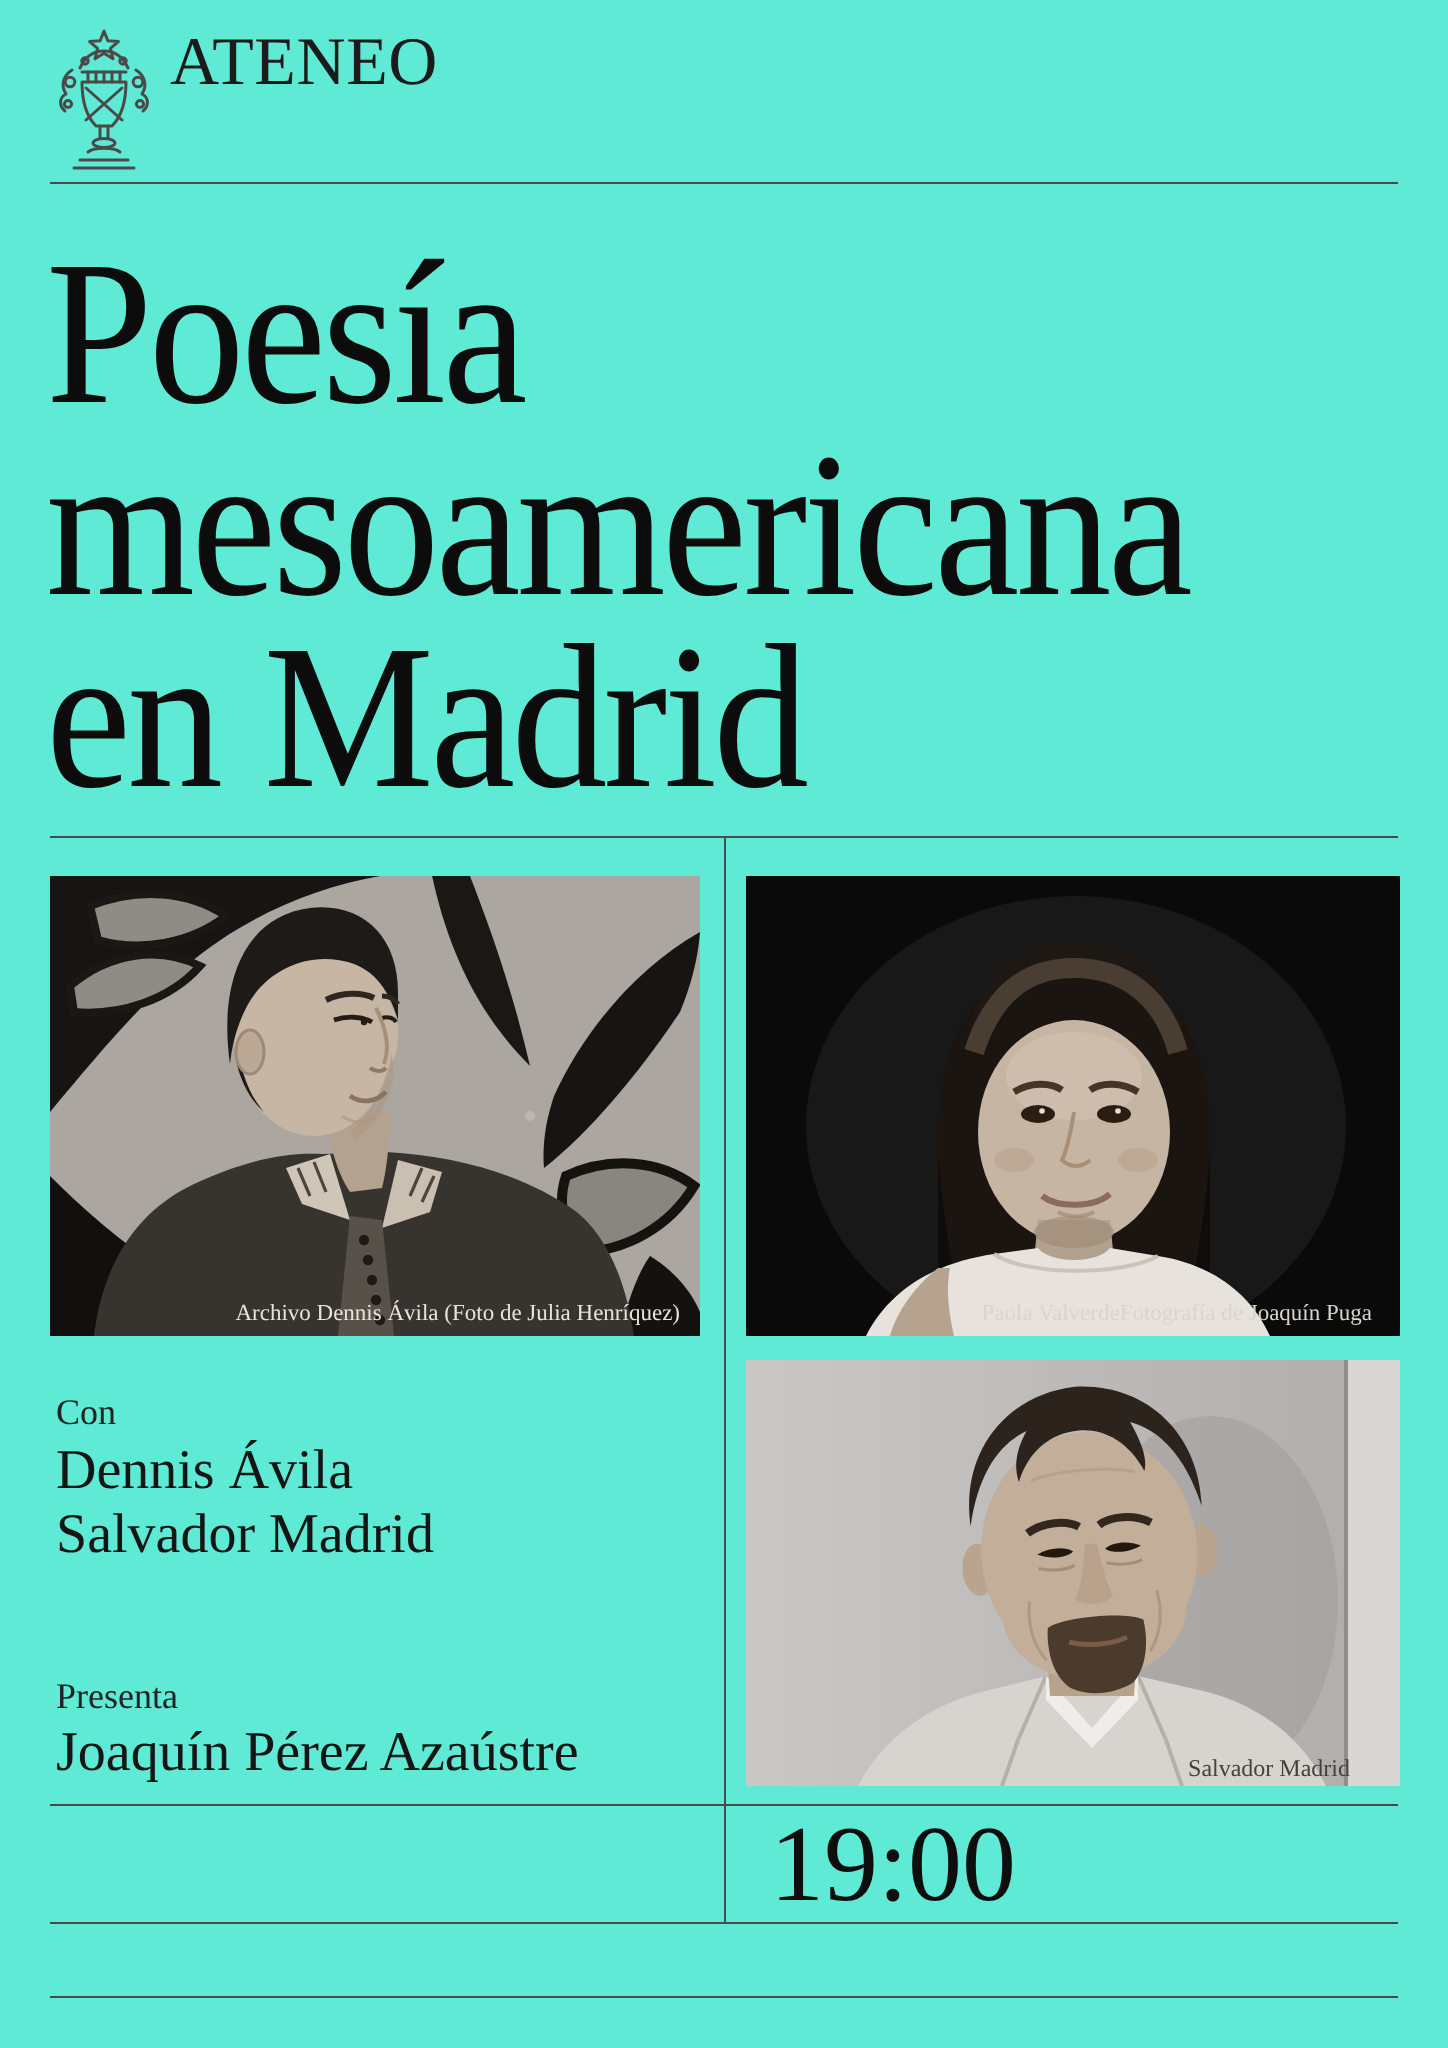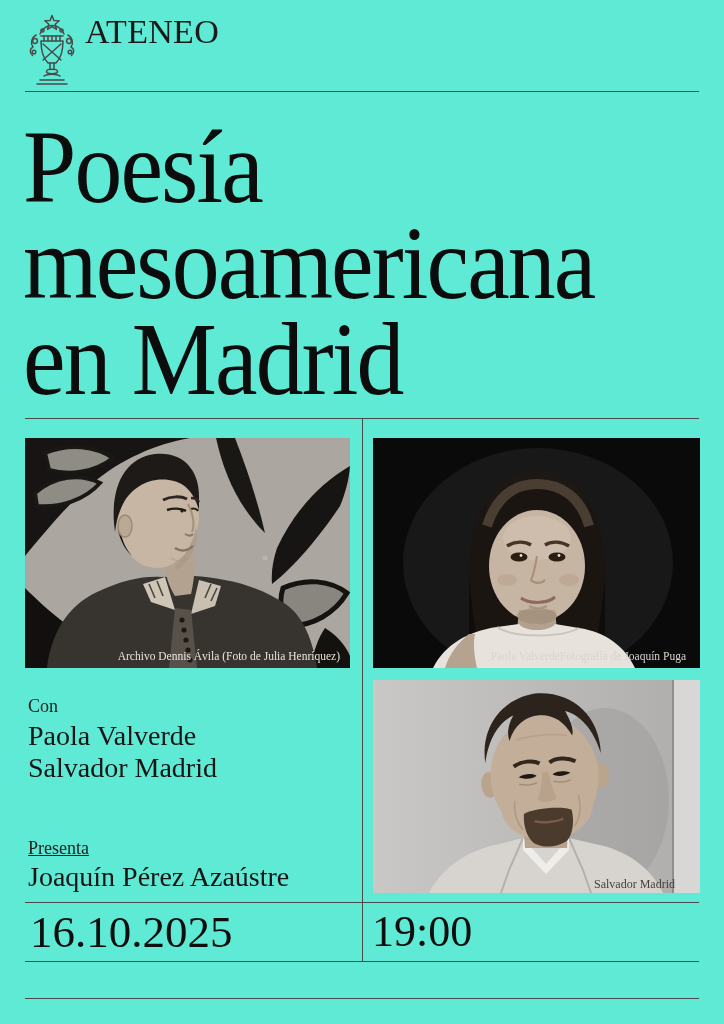--- a/index.html
+++ b/index.html
@@ -25,25 +25,25 @@
     transform:scaleX(.93);transform-origin:left top;}
   
   .vdivider{position:absolute;left:362px;top:418px;width:1.4px;height:543px;background:#4a4a4a;}
   .photo{position:absolute;display:block;}
   .photo-dennis{left:25px;top:438px;width:325px;height:230px;}
   .photo-paola{left:373px;top:438px;width:327px;height:230px;}
   .photo-salvador{left:373px;top:680px;width:327px;height:213px;}
   
   .with-label{position:absolute;left:28px;top:696px;font-size:18px;color:#222;}
   .names{position:absolute;left:28px;top:720px;font-size:28px;line-height:32px;color:#151515;}
-  .presents-label{position:absolute;left:28px;top:838px;font-size:18px;color:#222;text-decoration:underline;}
+  .presents-label{position:absolute;left:28px;top:838px;font-size:18px;color:#222;}
   .presenter{position:absolute;left:28px;top:861px;font-size:28px;color:#151515;}
   
   .date{position:absolute;left:30px;top:906px;font-size:45px;line-height:52px;color:#0e0e0e;}
-  .time{position:absolute;left:372px;top:906px;font-size:44px;line-height:52px;color:#0e0e0e;}
+  .time{position:absolute;left:385px;top:906px;font-size:54px;line-height:52px;color:#0e0e0e;}
   .venue{position:absolute;left:0;right:0;top:967px;text-align:center;font-size:18px;color:#1d1d1d;}
 </style>
 </head>
 <body>
 
 <div class="page">
 
   <svg class="crest" viewBox="0 0 52 80" aria-hidden="true">
     <g stroke="#4a4a4a" fill="none" stroke-width="1.5" stroke-linecap="round" stroke-linejoin="round">
       <path d="M26,1.5 27.9,6.4 33.2,6.8 29.2,10.2 30.5,15.4 26,12.6 21.5,15.4 22.8,10.2 18.8,6.8 24.1,6.4 Z"></path>
@@ -188,25 +188,24 @@
       <path d="M170,92 C168,106 166,114 163,119 C168,123 178,123 182,119 C180,114 178,106 176,92 Z" fill="#b9a28b"></path>
       <path d="M148,132 C156,127 188,127 196,132 C198,146 194,158 188,163 C178,168 166,168 157,163 C150,158 146,146 148,132 Z" fill="#4a3b2d"></path>
       <path d="M158,140 C166,143 180,143 187,140" stroke="#7a5c49" stroke-width="2.4" fill="none"></path>
       <path d="M140,118 C138,130 140,140 146,148 M204,118 C206,130 204,140 198,148" stroke="#a78f77" stroke-width="1.5" fill="none" opacity=".7"></path>
     </g>
     <text x="302" y="208" text-anchor="end" font-size="12" fill="#47413a" font-family="Liberation Serif, serif">Salvador Madrid</text>
   </svg>
 
   <div class="with-label">Con</div>
   <div class="names">
-    <div>Paola Valverde</div>
+    <div>Dennis Ávila</div>
     <div>Salvador Madrid</div>
   </div>
   <div class="presents-label">Presenta</div>
   <div class="presenter">Joaquín Pérez Azaústre</div>
 
   <div class="rule rule-3"></div>
-  <div class="date">16.10.2025</div>
   <div class="time">19:00</div>
   <div class="rule rule-4"></div>
   <div class="rule rule-5"></div>
 
 </div>
 
 </body></html>

